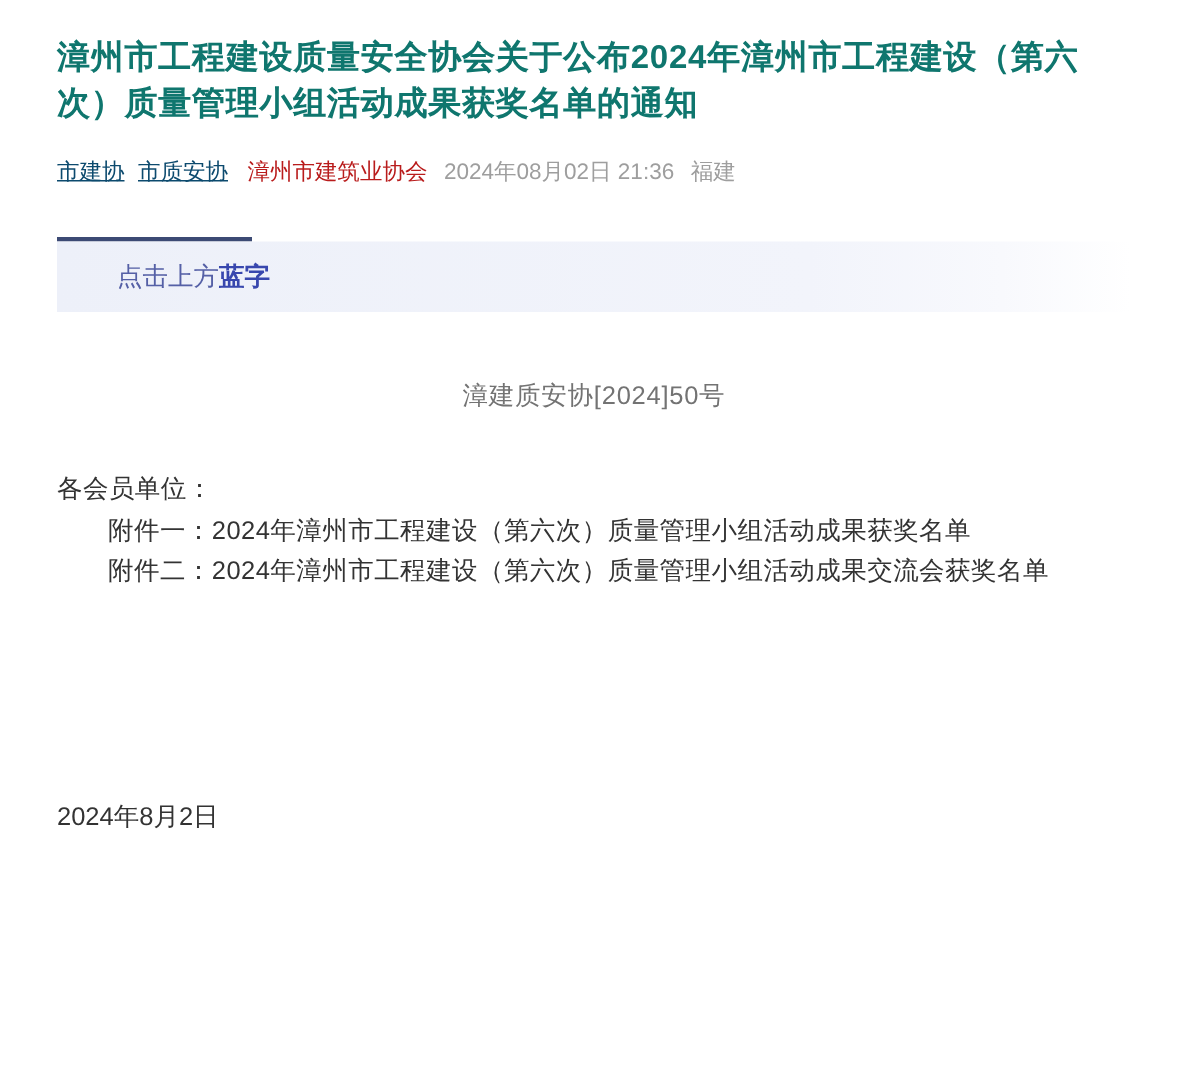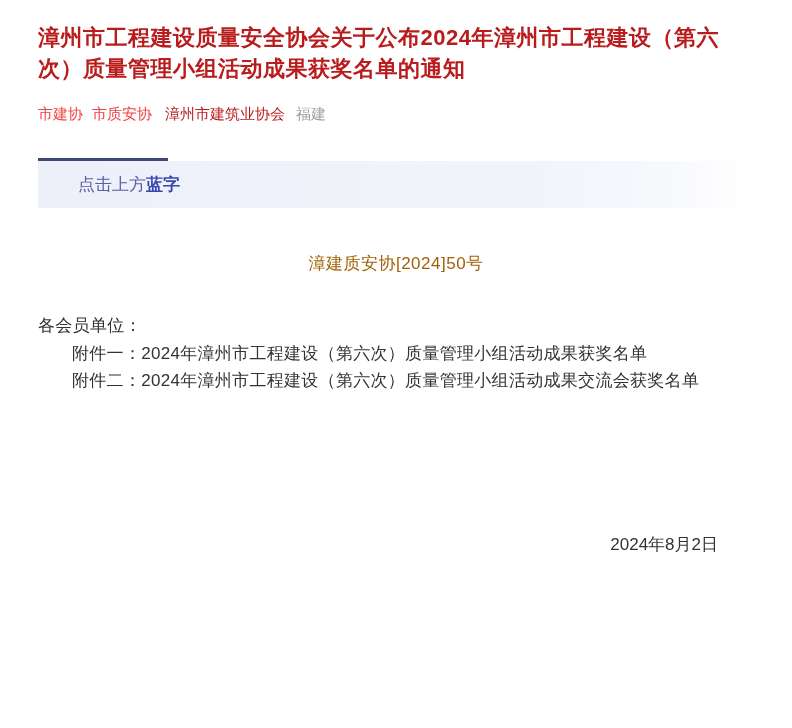--- a/index.html
+++ b/index.html
@@ -10,34 +10,34 @@
   }
   .page {
     width: 792px;
     min-height: 728px;
     background: #fff;
     padding: 22px 38px 30px 38px;
   }
   .article-title {
     font-size: 22px;
     font-weight: bold;
-    color: #b91c1c;
+    color: #0f766e;
     line-height: 31px;
     letter-spacing: 0.5px;
   }
   .meta-row {
     margin-top: 21px;
     font-size: 15px;
     color: #9e9e9e;
     display: flex;
     align-items: center;
     gap: 9px;
     white-space: nowrap;
   }
-  .meta-tag { color: #ef4444; }
+  .meta-tag { color: #0c4a6e; text-decoration: underline; }
   .account-link {
     color: #b91c1c;
     cursor: pointer;
     margin-left: 4px;
   }
   .meta-datetime, .meta-location { color: #9e9e9e; margin-left: 2px; }
 
   .banner-wrap { margin-top: 34px; position: relative; }
   .banner-topline {
     width: 130px;
@@ -55,55 +55,56 @@
   }
   .banner-highlight {
     font-weight: bold;
     color: #3847ae;
   }
 
   .doc-number {
     margin-top: 44px;
     text-align: center;
     font-size: 17px;
-    color: #a16207;
+    color: #737373;
     letter-spacing: 0.5px;
   }
 
   .doc-body {
     margin-top: 37px;
     font-size: 17px;
     color: #333333;
     line-height: 27.5px;
     text-align: justify;
     letter-spacing: 0.3px;
   }
   .salutation { text-indent: 0; }
   .body-paragraph { text-indent: 2em; }
   .attachment-line { text-indent: 2em; }
 
   .doc-date {
     margin-top: 138px;
-    text-align: right;
+    text-align: left;
     padding-right: 36px;
     font-size: 17px;
     color: #333333;
   }
 </style>
 </head>
 <body>
 
 <div class="page">
 
   <h1 class="article-title">漳州市工程建设质量安全协会关于公布2024年漳州市工程建设（第六次）质量管理小组活动成果获奖名单的通知</h1>
 
   <div class="meta-row">
     <span class="meta-tag">市建协</span>
     <span class="meta-tag">市质安协</span>
     <span class="account-link">漳州市建筑业协会</span>
+    <span class="meta-datetime">2024年08月02日 21:36</span>
     <span class="meta-location">福建</span>
   </div>
 
   <div class="banner-wrap">
     <div class="banner-topline"></div>
     <div class="banner-box">
       <span>点击上方</span>
         <span class="banner-highlight">蓝字</span>
     </div>
   </div>

